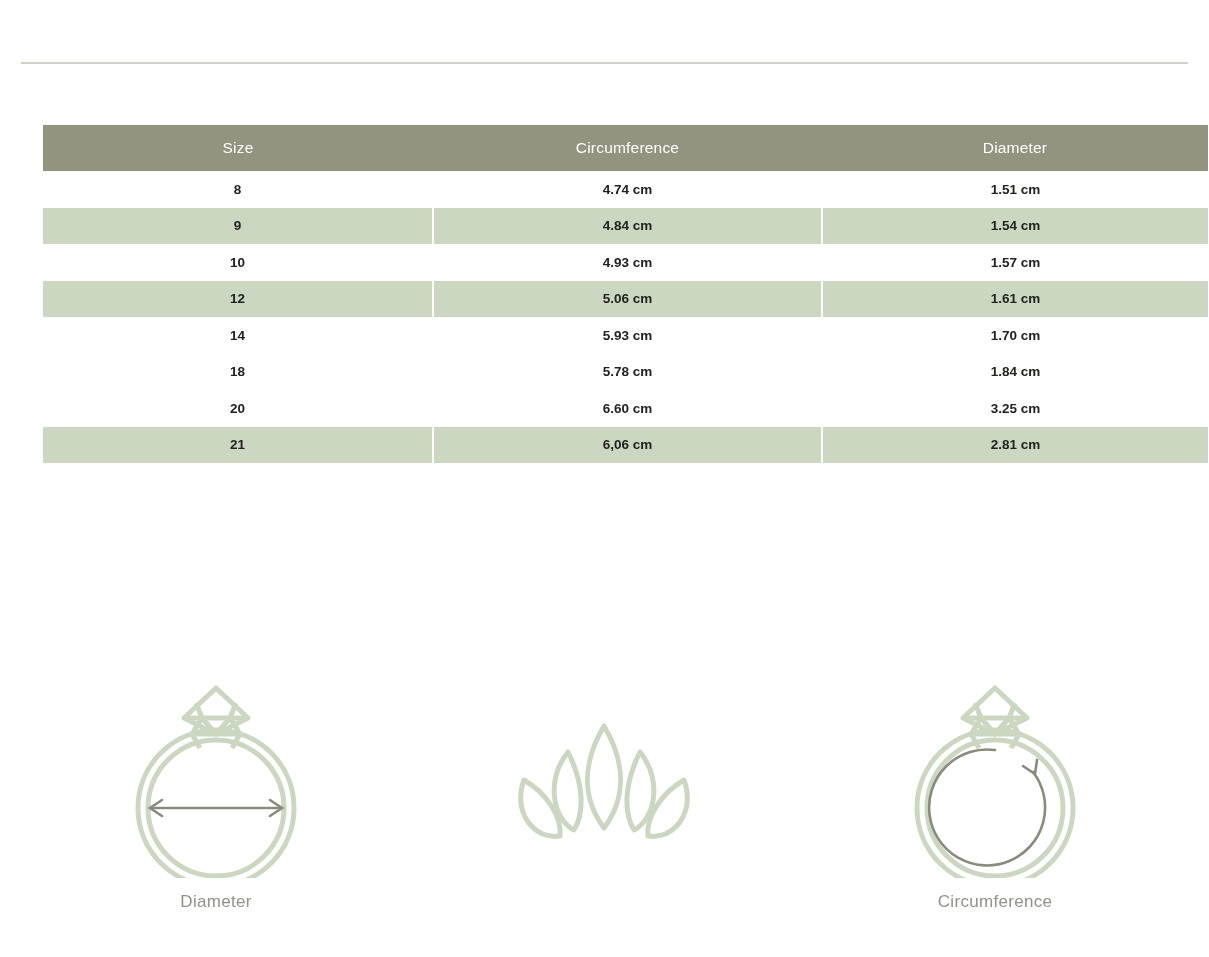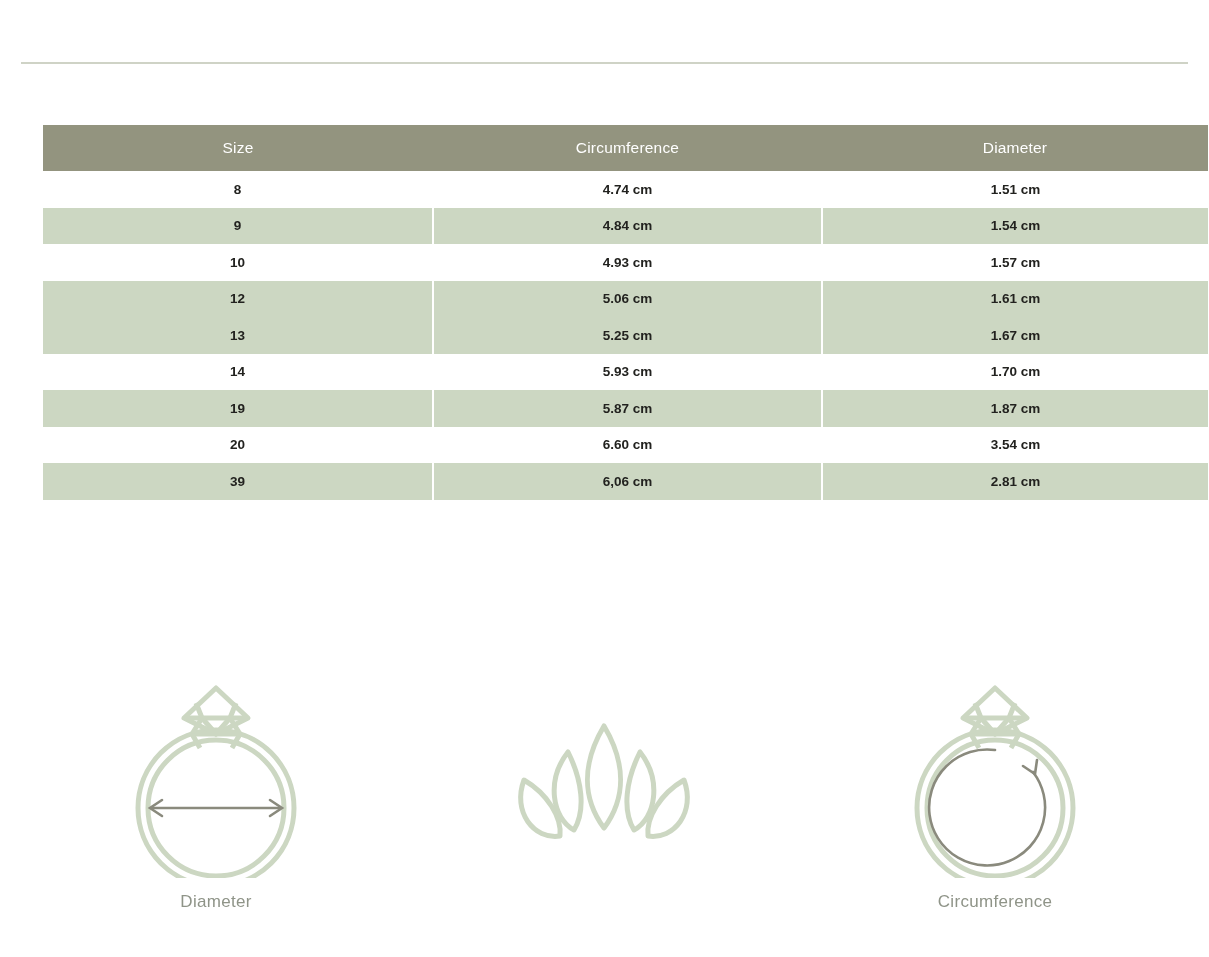--- a/index.html
+++ b/index.html
@@ -135,42 +135,37 @@
         <tr class="odd">
           <td>10</td>
           <td>4.93 cm</td>
           <td>1.57 cm</td>
         </tr>
         <tr class="even">
           <td>12</td>
           <td>5.06 cm</td>
           <td>1.61 cm</td>
         </tr>
-        <tr class="even">
-          <td>13</td>
-          <td>5.25 cm</td>
-          <td>1.67 cm</td>
-        </tr>
         <tr class="odd">
           <td>14</td>
           <td>5.93 cm</td>
           <td>1.70 cm</td>
         </tr>
-        <tr class="even">
-          <td>19</td>
-          <td>5.87 cm</td>
-          <td>1.87 cm</td>
+        <tr class="odd">
+          <td>18</td>
+          <td>5.78 cm</td>
+          <td>1.84 cm</td>
         </tr>
         <tr class="odd">
           <td>20</td>
           <td>6.60 cm</td>
-          <td>3.54 cm</td>
+          <td>3.25 cm</td>
         </tr>
         <tr class="even">
-          <td>39</td>
+          <td>21</td>
           <td>6,06 cm</td>
           <td>2.81 cm</td>
         </tr>
       </tbody>
     </table>
   </div>
 
   <div class="figures">
 
     <div class="fig fig-diameter">

